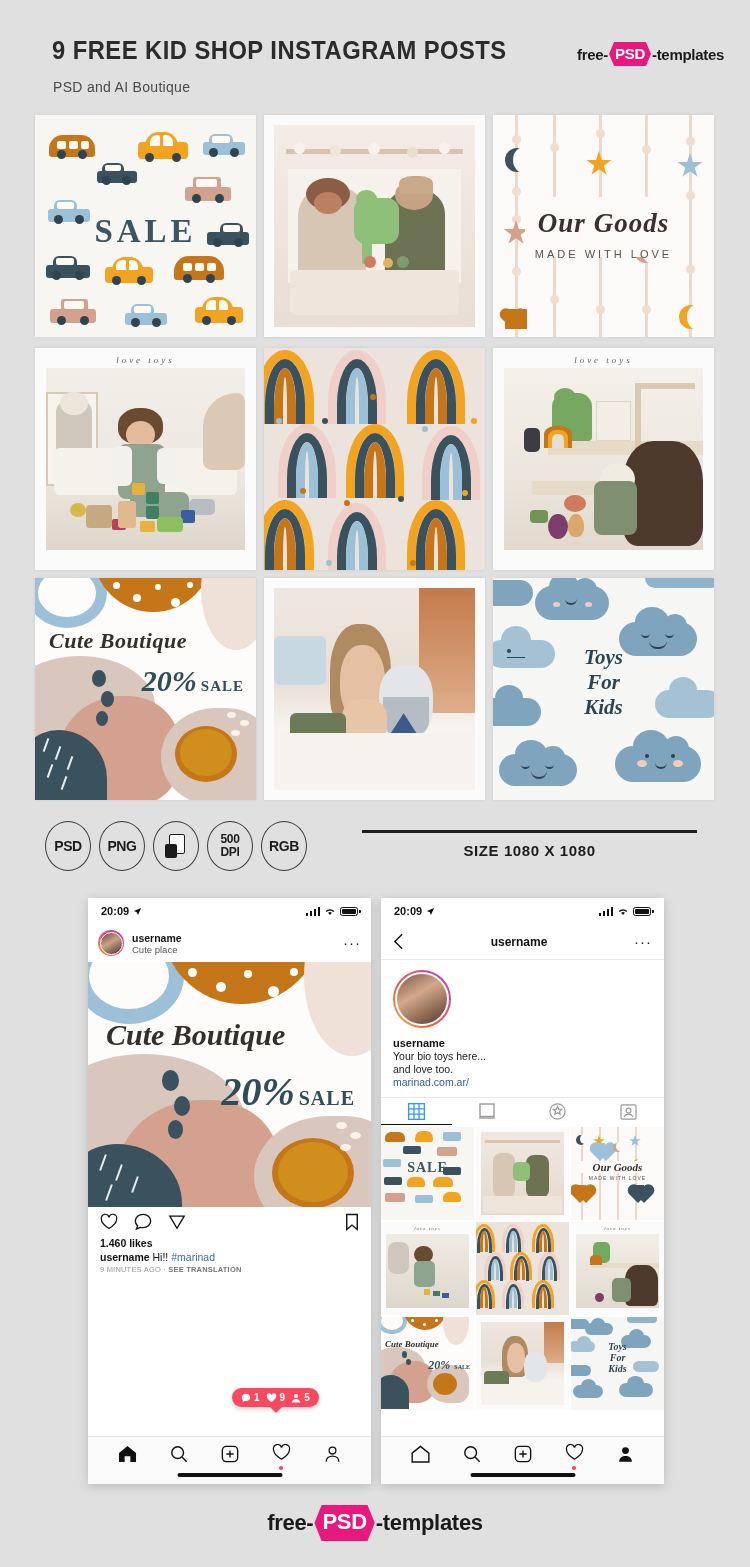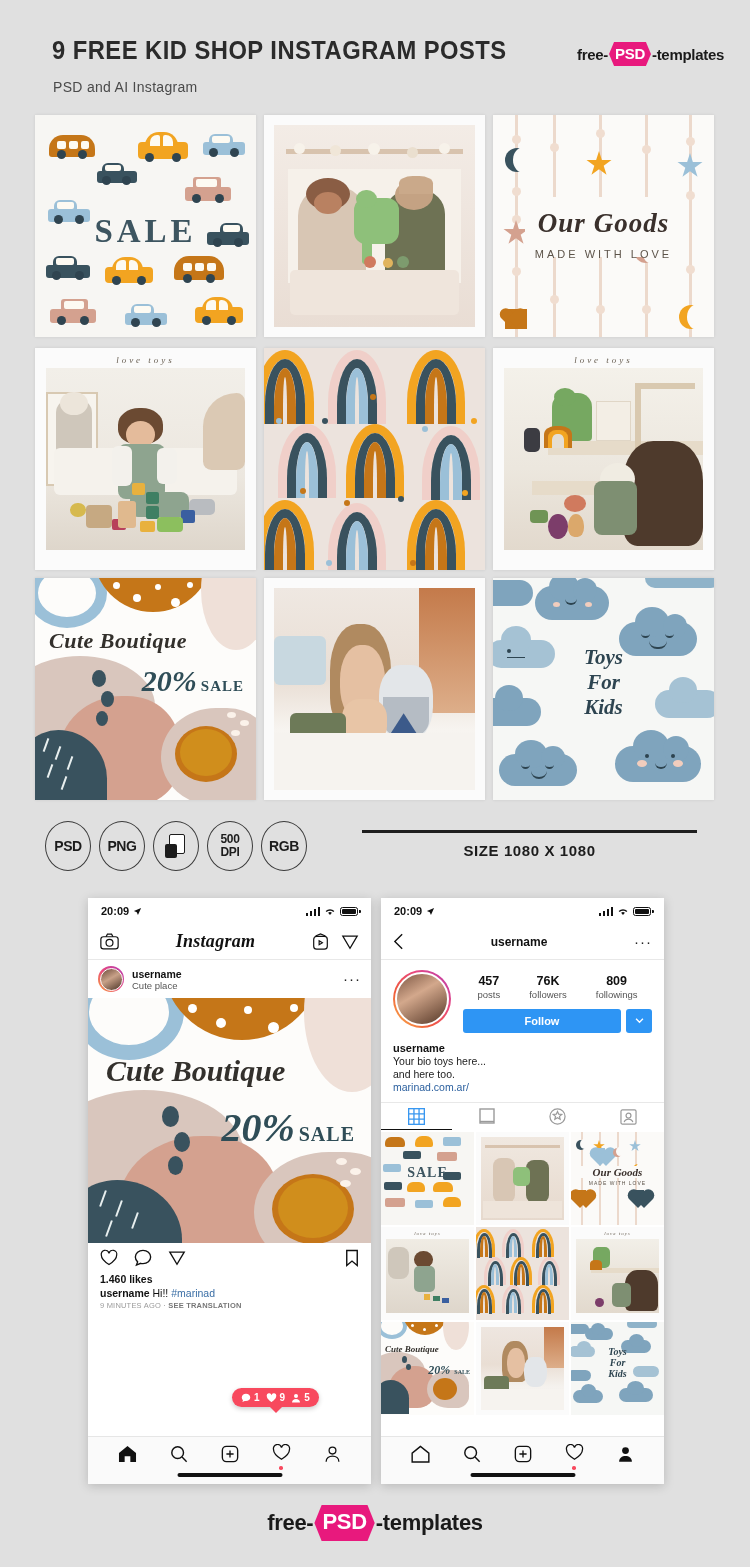--- a/index.html
+++ b/index.html
@@ -226,21 +226,21 @@
   .mini { position:relative; width:100%; padding-bottom:100%; overflow:hidden; background:#fff; }
   .mini > div { position:absolute; inset:0; }
 
   .footer-logo { position:absolute; left:0; top:1505px; width:750px; display:flex; justify-content:center; }
 </style>
 </head>
 <body>
 
 <div class="header">
   <div class="hdr-title">9 Free Kid Shop Instagram Posts</div>
-  <div class="hdr-sub">PSD and AI Instagram</div>
+  <div class="hdr-sub">PSD and AI Boutique</div>
   <div class="logo logo-top">
     <span>free-</span>
       <span class="lg-hex">PSD</span>
       <span>-templates</span>
   </div>
 </div>
 
 <div class="grid">
 
   <div class="tile r0 c0">
@@ -673,38 +673,20 @@
           <i style="height:9px"></i>
         </span>
       <svg width="12" height="9" viewBox="0 0 14 10">
           <path d="M7 9l2.2-2.6a3.4 3.4 0 00-4.4 0z" fill="#111"></path>
           <path d="M7 4.2c1.5 0 2.9.5 3.9 1.5l1.2-1.4A7.6 7.6 0 007 2.3a7.6 7.6 0 00-5.1 2l1.2 1.4A5.6 5.6 0 017 4.2z" fill="#111"></path>
         </svg>
       <span class="batt"></span>
     </div>
   </div>
 
-  <div class="igbar">
-    <svg width="19" height="17" viewBox="0 0 22 19" fill="none" stroke="#111" stroke-width="1.4">
-      <rect x="1" y="4" width="20" height="14" rx="3"></rect>
-        <circle cx="11" cy="11" r="4"></circle>
-        <path d="M7 4l1.6-3h4.8L15 4"></path>
-    </svg>
-    <div class="ig-logo">Instagram</div>
-    <div style="display:flex;gap:12px;align-items:center;">
-      <svg width="17" height="17" viewBox="0 0 20 20" fill="none" stroke="#111" stroke-width="1.4">
-        <rect x="2" y="4" width="16" height="15" rx="3.5"></rect>
-          <path d="M4.2 3.6L10 1l5.8 2.6"></path>
-          <path d="M8.4 9.2l3.8 2.3-3.8 2.3z"></path>
-      </svg>
-      <svg width="18" height="18" viewBox="0 0 20 20" fill="none" stroke="#111" stroke-width="1.4">
-        <path d="M2 3.5h16L10 17z"></path>
-      </svg>
-    </div>
-  </div>
 
   <div class="posthdr">
     <div class="avatar-ring">
         <div class="avatar-in"></div>
       </div>
     <div>
       <div class="ph-name">username</div>
       <div class="ph-place">Cute place</div>
     </div>
     <div class="dots3">···</div>
@@ -848,50 +830,26 @@
         <path d="M10 1L2 9l8 8"></path>
       </svg>
     <div class="p2-title">username</div>
     <div style="font-size:15px;letter-spacing:1px;line-height:8px;color:#222;">···</div>
   </div>
 
   <div class="profrow">
     <div class="bigavatar-ring">
         <div class="bigavatar-in"></div>
       </div>
-    <div style="flex:1;">
-      <div class="stats">
-        <div class="stat">
-          <div class="n">457</div>
-          <div class="l">posts</div>
-        </div>
-        <div class="stat">
-          <div class="n">76K</div>
-          <div class="l">followers</div>
-        </div>
-        <div class="stat">
-          <div class="n">809</div>
-          <div class="l">followings</div>
-        </div>
-      </div>
-      <div class="followrow">
-        <div class="followbtn">Follow</div>
-        <div class="follow-more">
-          <svg width="9" height="6" viewBox="0 0 10 7">
-              <path d="M1 1l4 4 4-4" stroke="#fff" stroke-width="1.6" fill="none"></path>
-            </svg>
-        </div>
-      </div>
-    </div>
   </div>
 
   <div class="bio">
     <div class="bn">username</div>
     <div class="bt">Your bio toys here...</div>
-    <div class="bt">and here too.</div>
+    <div class="bt">and love too.</div>
     <div class="bl">marinad.com.ar/</div>
   </div>
 
   <div class="ptabs">
     <div class="ptab active">
       <svg width="17" height="17" viewBox="0 0 18 18">
         <rect x="0.7" y="0.7" width="16.6" height="16.6" fill="none" stroke="#3897f0" stroke-width="1.4"></rect>
         <path d="M6.3 1v16M11.7 1v16M1 6.3h16M1 11.7h16" stroke="#3897f0" stroke-width="1.4"></path>
       </svg>
     </div>

